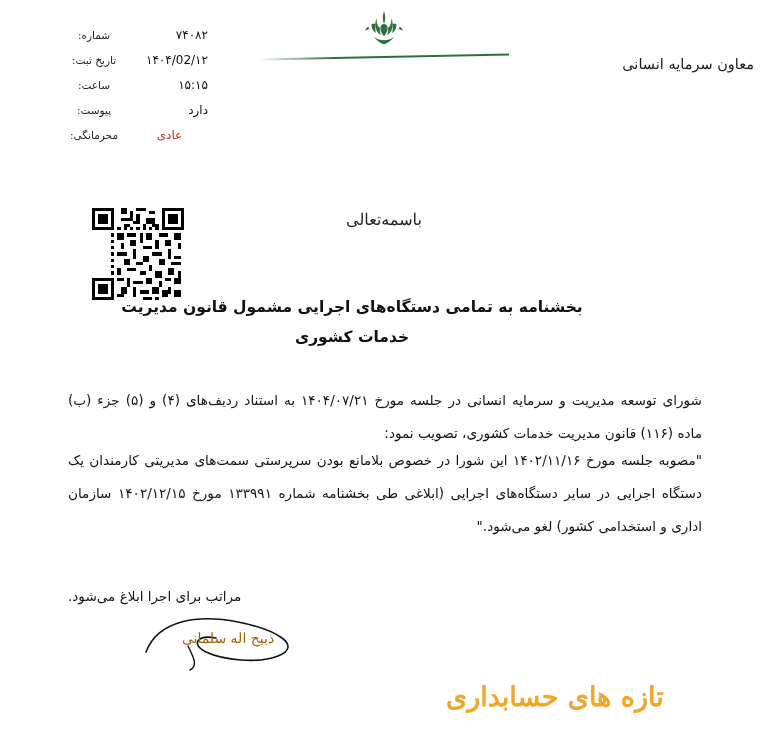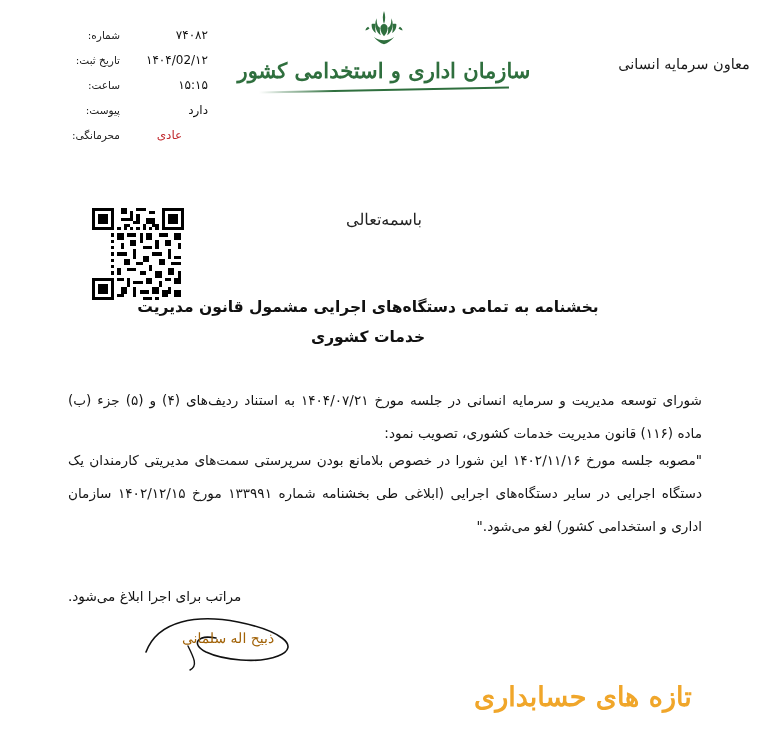--- a/index.html
+++ b/index.html
@@ -72,21 +72,21 @@
   }
   .meta-row {
     display: flex;
     align-items: baseline;
     justify-content: flex-start;
     height: 25px;
     font-size: 12px;
   }
   .meta-label {
     width: 52px;
-    text-align: right;
+    text-align: center;
     color: #222;
     font-size: 10.5px;
     font-family: "DejaVu Sans", "Liberation Sans", sans-serif;
     direction: rtl;
   }
   .meta-colon {
     width: 7px;
     text-align: center;
     color: #222;
     font-size: 11px;
@@ -103,21 +103,21 @@
     color: #c0282d;
     text-align: center;
   }
 
   
   .recipient {
     position: absolute;
     top: 56px;
     left: 614px;
     width: 140px;
-    text-align: center;
+    text-align: right;
     font-size: 14.5px;
     color: #1a1a1a;
     font-family: "DejaVu Serif", "Liberation Serif", serif;
   }
 
   
   .basmala {
     position: absolute;
     top: 210px;
     left: 50%;
@@ -135,21 +135,21 @@
     width: 92px;
     height: 92px;
     background: #ffffff;
   }
   .qr svg { display: block; }
 
   
   .doc-title {
     position: absolute;
     top: 292px;
-    left: 16px;
+    left: 0;
     width: 704px;
     text-align: center;
     font-size: 15.5px;
     font-weight: bold;
     line-height: 30px;
     color: #111;
     padding: 0 120px;
     box-sizing: border-box;
   }
 
@@ -194,21 +194,20 @@
 
   .watermark {
     position: absolute;
     bottom: 26px;
     left: 446px;
     font-size: 27px;
     color: #f0a62a;
     font-family: "DejaVu Serif", "Liberation Serif", serif;
     font-weight: bold;
     white-space: nowrap;
-    margin-left: 28px;
   }
 </style>
 </head>
 <body>
 
 <div class="header">
 
   <div class="emblem-block">
     <svg class="emblem" viewBox="0 0 60 58">
       <g fill="#2f6f3e">
@@ -216,21 +215,20 @@
         <path d="M30 22 c-3 0 -5 2.5 -5 6 c0 5 3 9 5 11 c2 -2 5 -6 5 -11 c0 -3.5 -2 -6 -5 -6 z" fill="#2f6f3e"></path>
         <path d="M20 14 c-2.6 4.6 -2.8 11 -0.6 16 c1.4 3.2 3.6 5.8 6.2 7.6 c-1.2 -3.2 -1.6 -7 -1.2 -10.6 c-3 -1.6 -4.8 -5.4 -4.4 -13 z"></path>
         <path d="M40 14 c2.6 4.6 2.8 11 0.6 16 c-1.4 3.2 -3.6 5.8 -6.2 7.6 c1.2 -3.2 1.6 -7 1.2 -10.6 c3 -1.6 4.8 -5.4 4.4 -13 z"></path>
         <path d="M13 22 c-0.4 3.2 0.4 6.6 2.2 9.2 c1 1.4 2.2 2.6 3.6 3.4 c-1 -4 -1.2 -8.4 -0.6 -12.6 c-1.8 -0.2 -3.6 -0.2 -5.2 0 z"></path>
         <path d="M47 22 c0.4 3.2 -0.4 6.6 -2.2 9.2 c-1 1.4 -2.2 2.6 -3.6 3.4 c1 -4 1.2 -8.4 0.6 -12.6 c1.8 -0.2 3.6 -0.2 5.2 0 z"></path>
         <path d="M8 26 c-2 1 -3.4 3 -3.6 5.2 c2 -0.6 4 -1.6 5.6 -3 c-0.8 -0.6 -1.4 -1.4 -2 -2.2 z"></path>
         <path d="M52 26 c2 1 3.4 3 3.6 5.2 c-2 -0.6 -4 -1.6 -5.6 -3 c0.8 -0.6 1.4 -1.4 2 -2.2 z"></path>
         <path d="M16 40 c4 5 8.8 8.4 14 10.2 c5.2 -1.8 10 -5.2 14 -10.2 c-4.4 3 -9.2 4.6 -14 4.6 c-4.8 0 -9.6 -1.6 -14 -4.6 z"></path>
       </g>
     </svg>
-    <div class="org-line2">سازمان اداری و استخدامی کشور</div>
     <div class="org-underline"></div>
   </div>
 
   <div class="meta">
     <div class="meta-row">
       <span class="meta-value">۷۴۰۸۲</span>
       <span class="meta-colon"></span>
       <span class="meta-label">شماره:</span>
     </div>
     <div class="meta-row">

